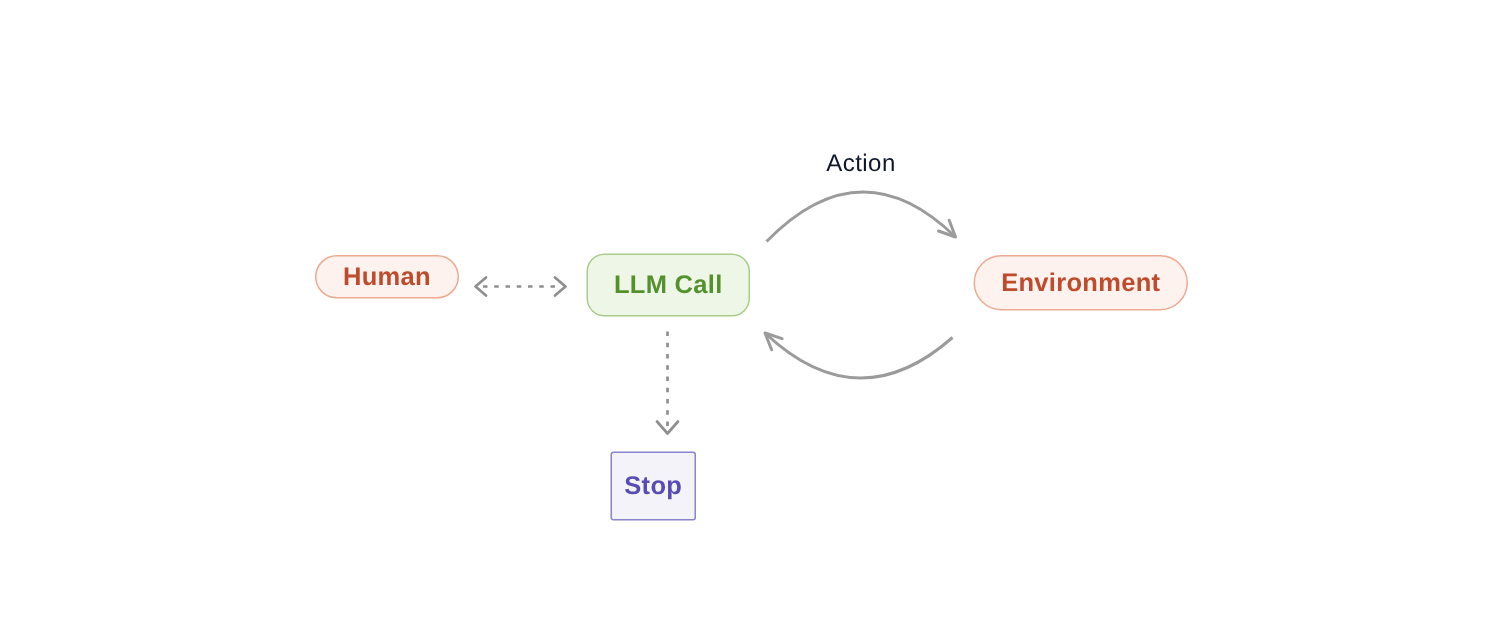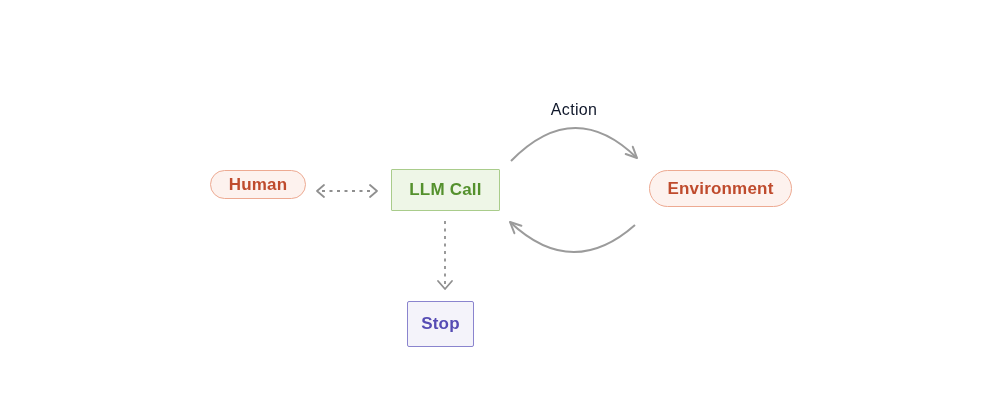--- a/index.html
+++ b/index.html
@@ -33,25 +33,25 @@
     background: #fdf2ee; border: 1.5px solid #edaa92; border-radius: 22px;
     color: #bf4b2d;
   }
   .node-environment {
     left: 649px; top: 170px; width: 143px; height: 37px;
     background: #fdf2ee; border: 1.5px solid #edaa92; border-radius: 22px;
     color: #bf4b2d;
   }
   .node-llm {
     left: 391px; top: 169px; width: 109px; height: 42px;
-    background: #eef6e7; border: 1.5px solid #a9cc8b; border-radius: 1px;
+    background: #eef6e7; border: 1.5px solid #a9cc8b; border-radius: 12px;
     color: #54912d;
   }
   .node-stop {
-    left: 407px; top: 301px; width: 67px; height: 46px;
+    left: 407px; top: 301px; width: 57px; height: 46px;
     background: #f4f3fa; border: 1.5px solid #8a84ce; border-radius: 2px;
     color: #564cb4;
   }
   .edge-label {
     position: absolute;
     color: #0f172a;
     font-size: 16px;
     text-align: center;
     letter-spacing: 0.3px;
   }

